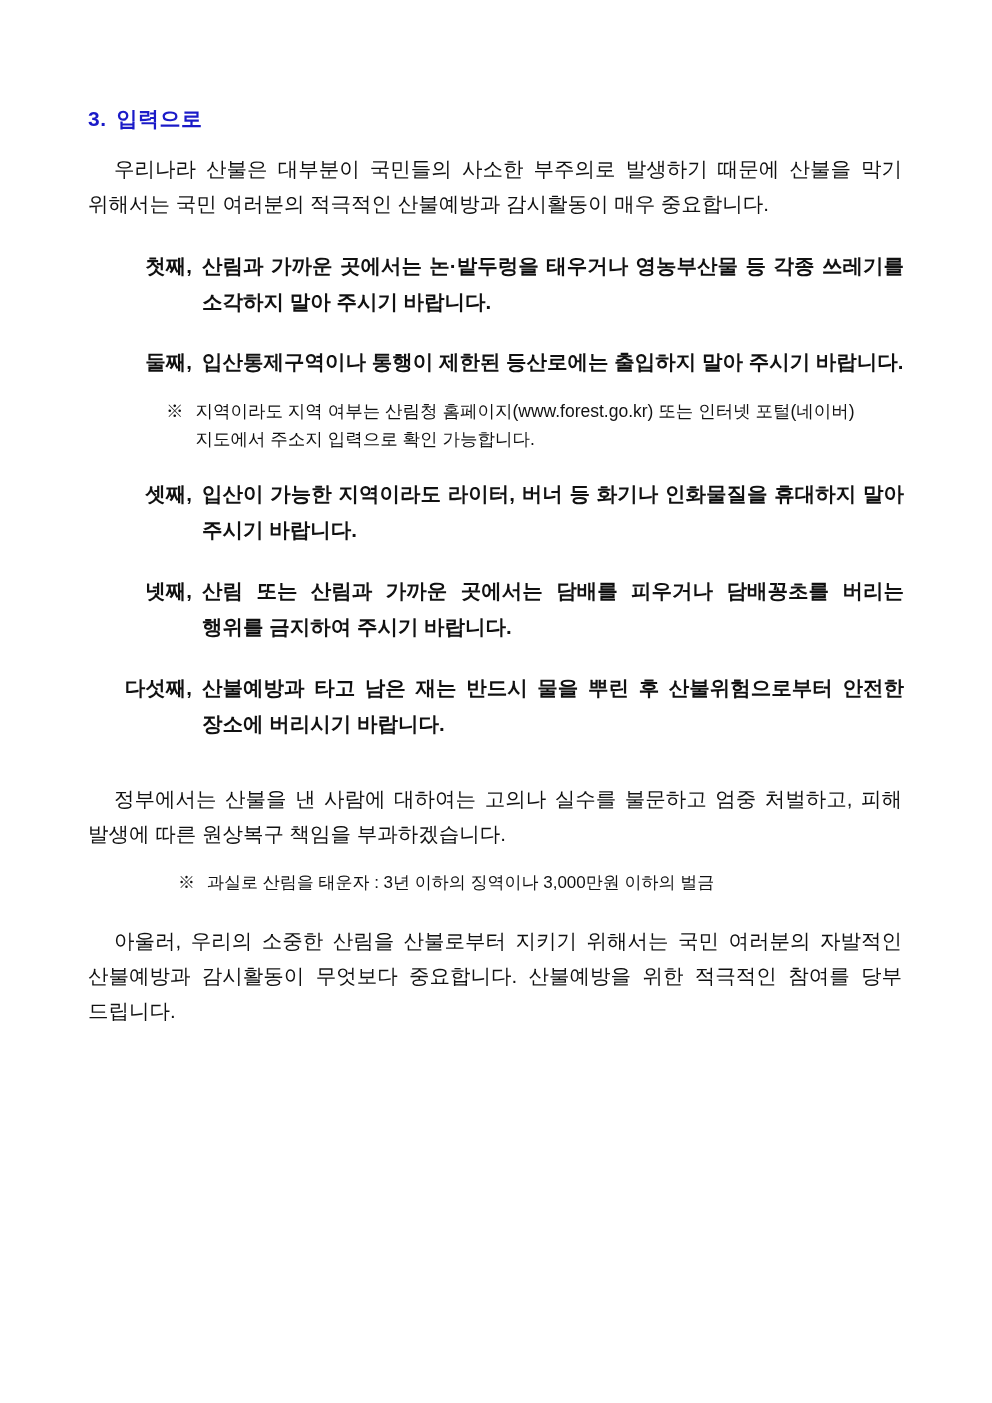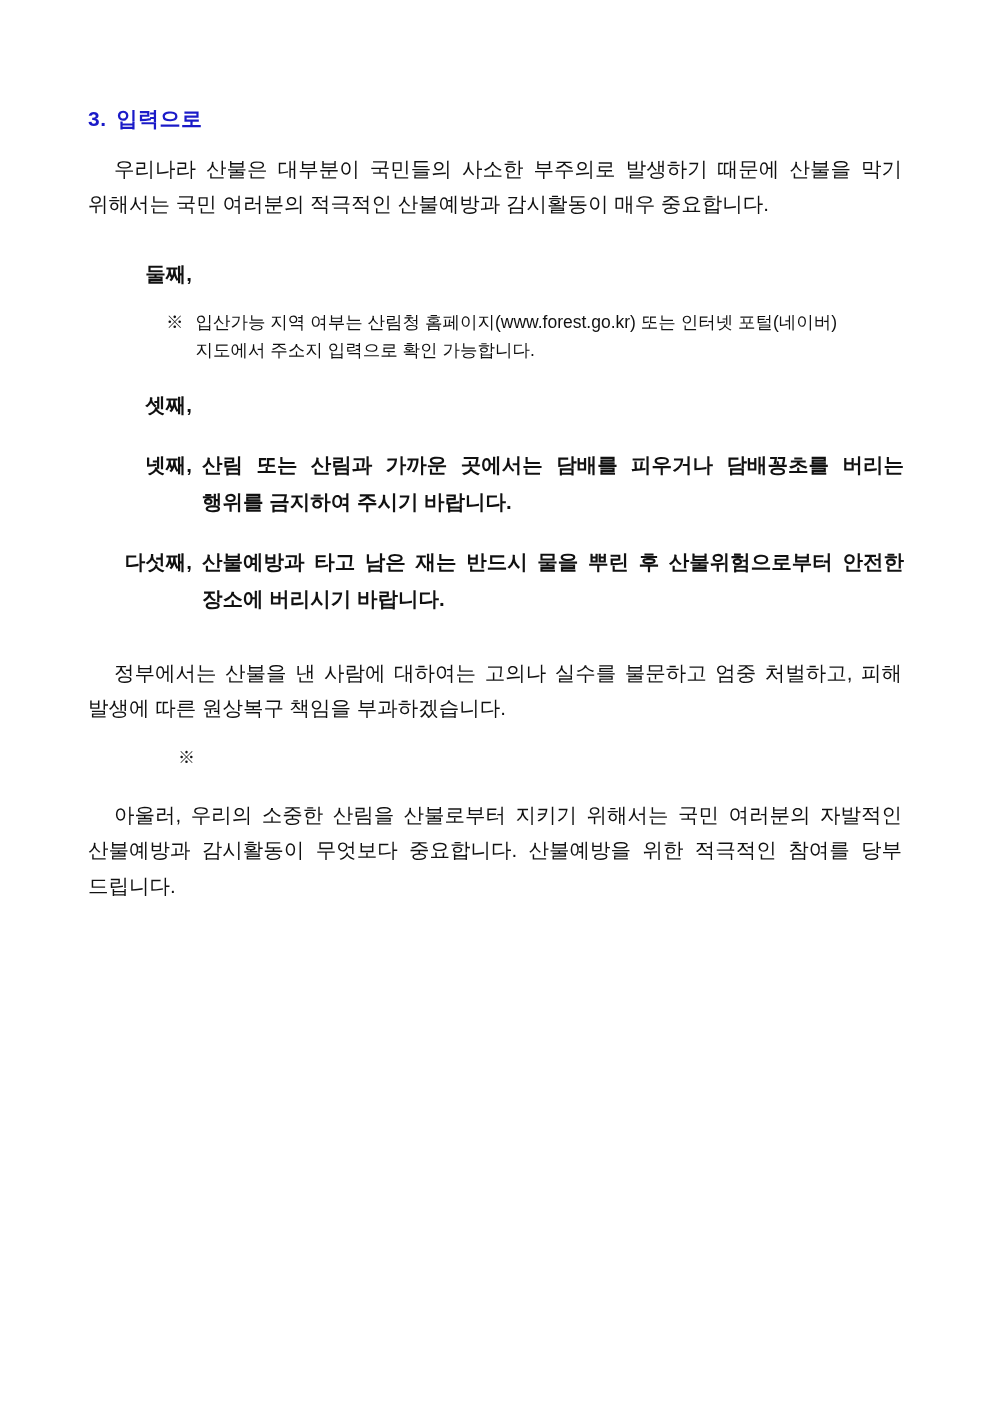--- a/index.html
+++ b/index.html
@@ -109,36 +109,42 @@
 
   <h2 class="section-heading">
     <span class="num">3.</span>
     <span>입력으로</span>
   </h2>
 
   <p class="para indent">우리나라 산불은 대부분이 국민들의 사소한 부주의로 발생하기 때문에 산불을 막기 위해서는 국민 여러분의 적극적인 산불예방과 감시활동이 매우 중요합니다.</p>
 
   <div class="gap-sm"></div>
 
+  <div class="item">
+    <span class="label">첫째,</span>
+    <span class="text">산림과 가까운 곳에서는 논·밭두렁을 태우거나 영농부산물 등 각종 쓰레기를 소각하지 말아 주시기 바랍니다.</span>
+  </div>
 
   <div class="gap-sm"></div>
 
   <div class="item">
     <span class="label">둘째,</span>
+    <span class="text">입산통제구역이나 통행이 제한된 등산로에는 출입하지 말아 주시기 바랍니다.</span>
   </div>
 
   <div class="note">
     <span class="mark">※</span>
-    <span class="note-text">입산가능 지역 여부는 산림청 홈페이지(www.forest.go.kr) 또는 인터넷 포털(네이버) 지도에서 주소지 입력으로 확인 가능합니다.</span>
+    <span class="note-text">지역이라도 지역 여부는 산림청 홈페이지(www.forest.go.kr) 또는 인터넷 포털(네이버) 지도에서 주소지 입력으로 확인 가능합니다.</span>
   </div>
 
   <div class="gap-sm"></div>
 
   <div class="item">
     <span class="label">셋째,</span>
+    <span class="text">입산이 가능한 지역이라도 라이터, 버너 등 화기나 인화물질을 휴대하지 말아 주시기 바랍니다.</span>
   </div>
 
   <div class="gap-sm"></div>
 
   <div class="item">
     <span class="label">넷째,</span>
     <span class="text">산림 또는 산림과 가까운 곳에서는 담배를 피우거나 담배꽁초를 버리는 행위를 금지하여 주시기 바랍니다.</span>
   </div>
 
   <div class="gap-sm"></div>
@@ -147,19 +153,20 @@
     <span class="label">다섯째,</span>
     <span class="text">산불예방과 타고 남은 재는 반드시 물을 뿌린 후 산불위험으로부터 안전한 장소에 버리시기 바랍니다.</span>
   </div>
 
   <div class="gap-lg"></div>
 
   <p class="para indent">정부에서는 산불을 낸 사람에 대하여는 고의나 실수를 불문하고 엄중 처벌하고, 피해 발생에 따른 원상복구 책임을 부과하겠습니다.</p>
 
   <div class="note small">
     <span class="mark">※</span>
+    <span class="note-text">과실로 산림을 태운자 : 3년 이하의 징역이나 3,000만원 이하의 벌금</span>
   </div>
 
   <div class="gap-md"></div>
 
   <p class="para indent">아울러, 우리의 소중한 산림을 산불로부터 지키기 위해서는 국민 여러분의 자발적인 산불예방과 감시활동이 무엇보다 중요합니다. 산불예방을 위한 적극적인 참여를 당부 드립니다.</p>
 
 </div>
 
 </body></html>

